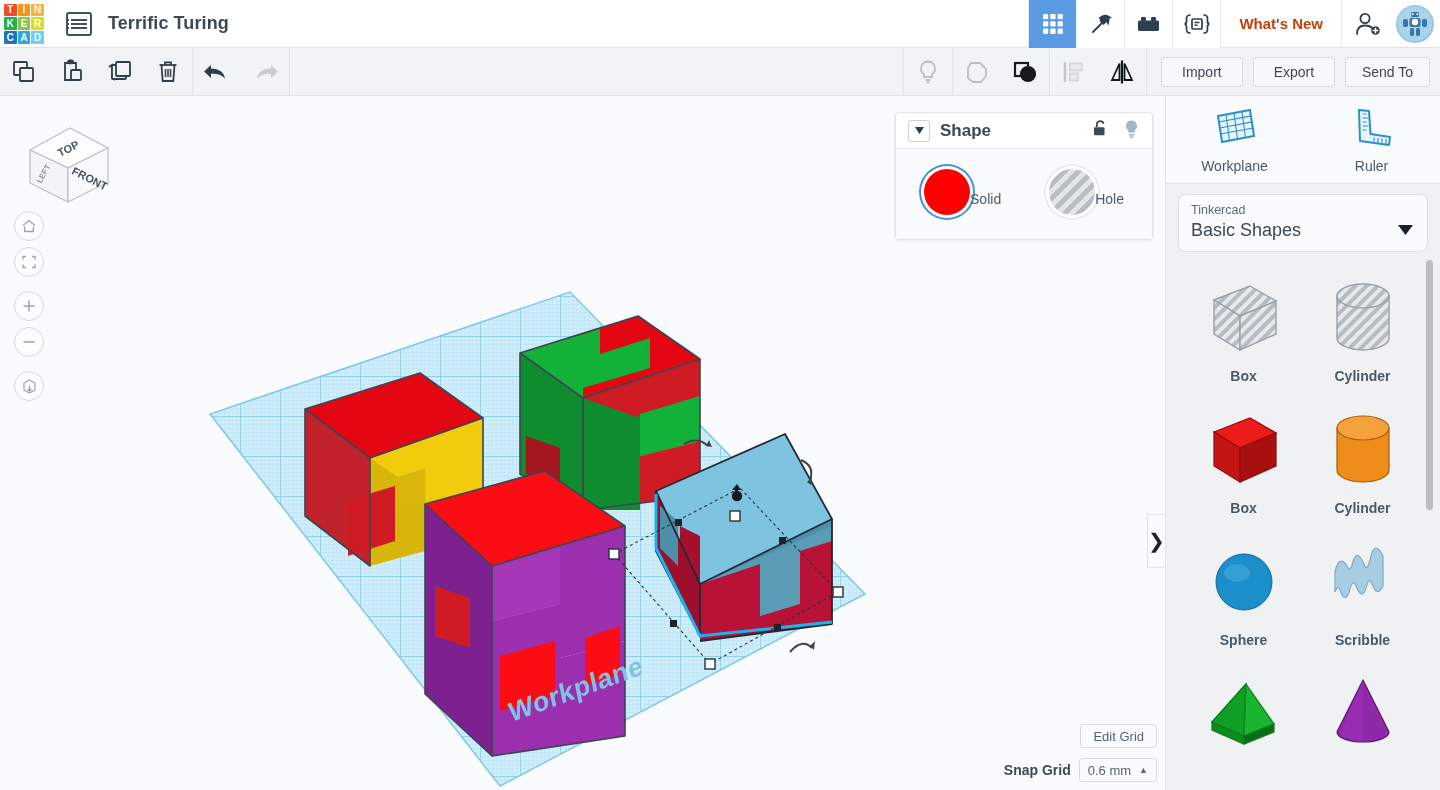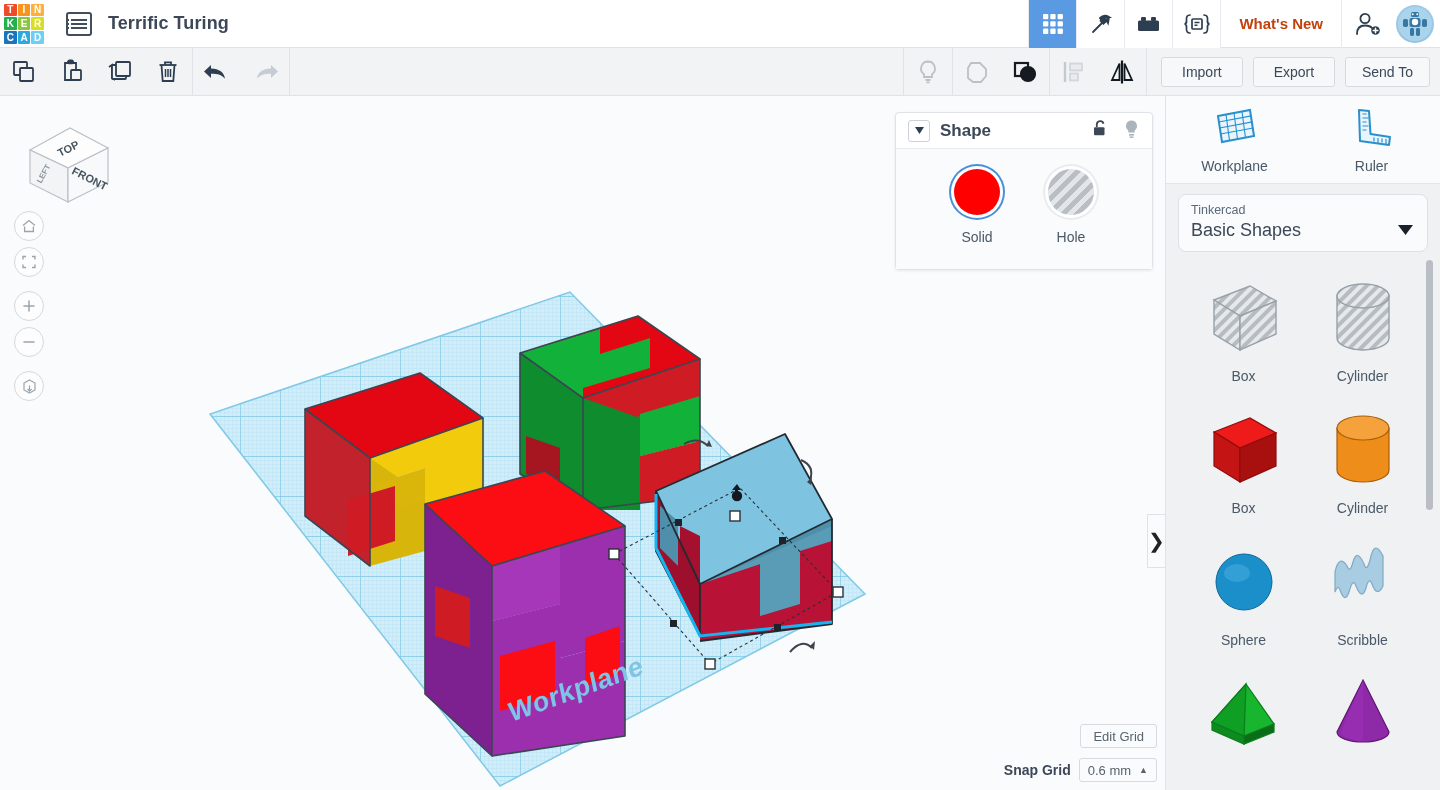--- a/index.html
+++ b/index.html
@@ -127,21 +127,21 @@
   }
   .sp-caret {
     width: 22px; height: 22px; border: 1px solid #ccd2d8; border-radius: 3px;
     display: flex; align-items: center; justify-content: center; cursor: pointer; background: #fff;
   }
   .sp-title { margin-left: 10px; font-size: 17px; font-weight: bold; color: #3c4858; }
   .sp-head-icons { margin-left: auto; display: flex; gap: 14px; align-items: center; }
   .sp-body {
     background: #fafbfc; padding: 20px 0 24px; display: flex; justify-content: center; gap: 48px;
   }
-  .sp-opt { display: flex; flex-direction: column; align-items: center; cursor: pointer; }
+  .sp-opt { display: flex; flex-direction: row; align-items: center; cursor: pointer; }
   .sp-swatch { width: 46px; height: 46px; border-radius: 50%; }
   .sp-swatch.solid { background: #ff0000; box-shadow: 0 0 0 3px #fff, 0 0 0 5px #4a90d9; }
   .sp-swatch.hole {
     background: repeating-linear-gradient(135deg, #b9bec4 0 5px, #e3e6e9 5px 10px);
     box-shadow: 0 0 0 3px #fff, 0 0 0 5px #e9ecef;
   }
   .sp-label { margin-top: 14px; font-size: 14px; color: #4a5968; }
 
   
   .sidebar {
@@ -158,21 +158,21 @@
   .sb-tool-label { font-size: 14px; color: #4a5968; }
   .sb-dropdown {
     margin: 10px 12px 0; background: #fafbfc; border: 1px solid #dde1e5; border-radius: 8px;
     padding: 8px 12px 10px; position: relative; cursor: pointer;
   }
   .sb-dd-small { font-size: 12.5px; color: #5a6a79; }
   .sb-dd-big { font-size: 18px; color: #3c4858; margin-top: 3px; }
   .sb-dd-caret { position: absolute; right: 14px; top: 26px; }
   .sb-grid-wrap {
     position: absolute; top: 160px; left: 0; right: 0; bottom: 0;
-    overflow: hidden; padding: 6px 0 0 0;
+    overflow: hidden; padding: 6px 0 0 0; font-weight: bold;
   }
   .sb-grid {
     display: grid; grid-template-columns: 1fr 1fr; row-gap: 10px;
     padding: 0 18px;
   }
   .sb-item { display: flex; flex-direction: column; align-items: center; cursor: pointer; padding-top: 10px; }
   .sb-item-thumb { height: 92px; display: flex; align-items: center; justify-content: center; }
   .sb-item-label { font-size: 14px; color: #4a5968; margin-top: 4px; }
   .sb-scroll {
     position: absolute; right: 7px; top: 164px; width: 7px; height: 250px;

